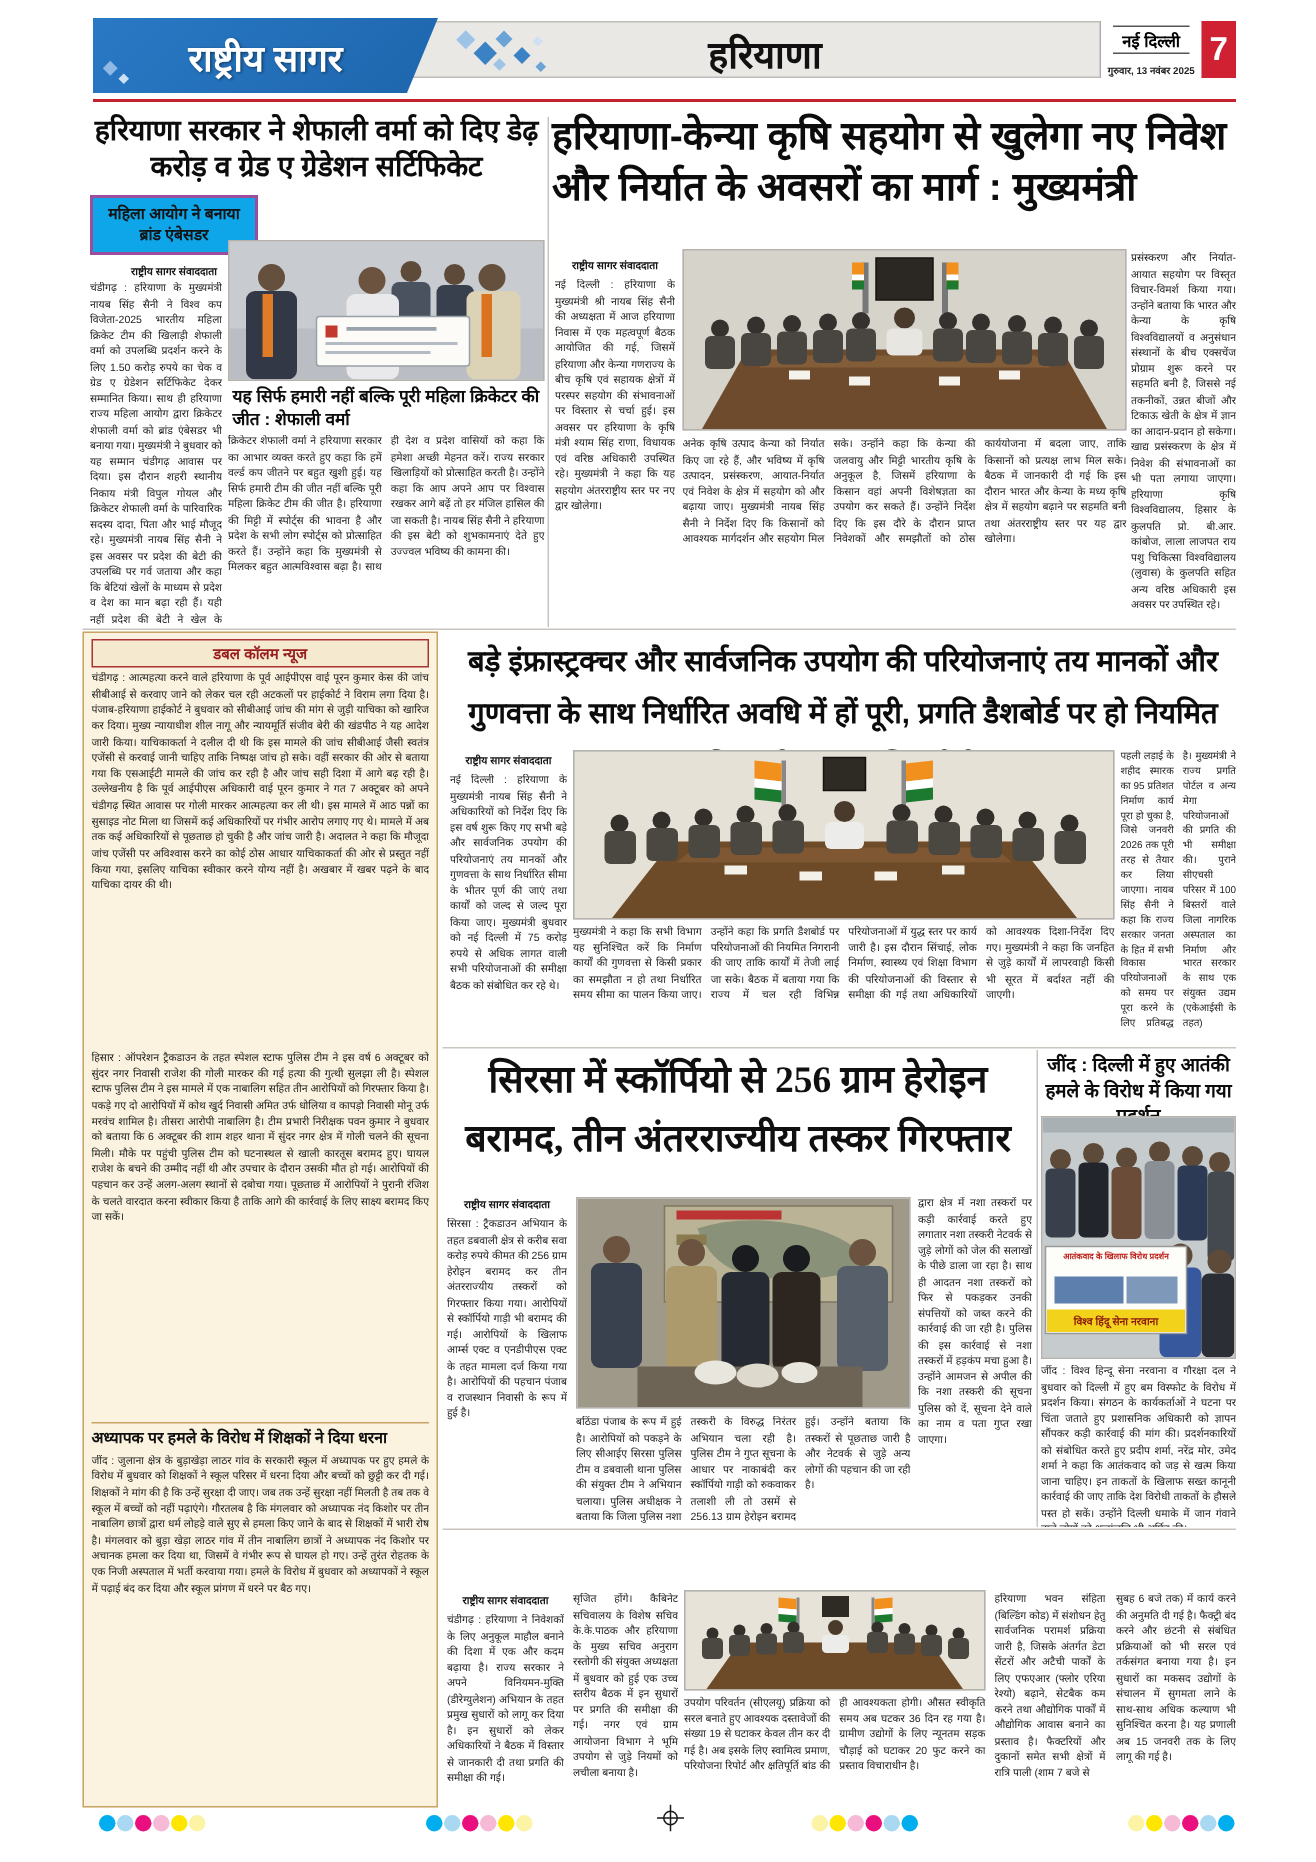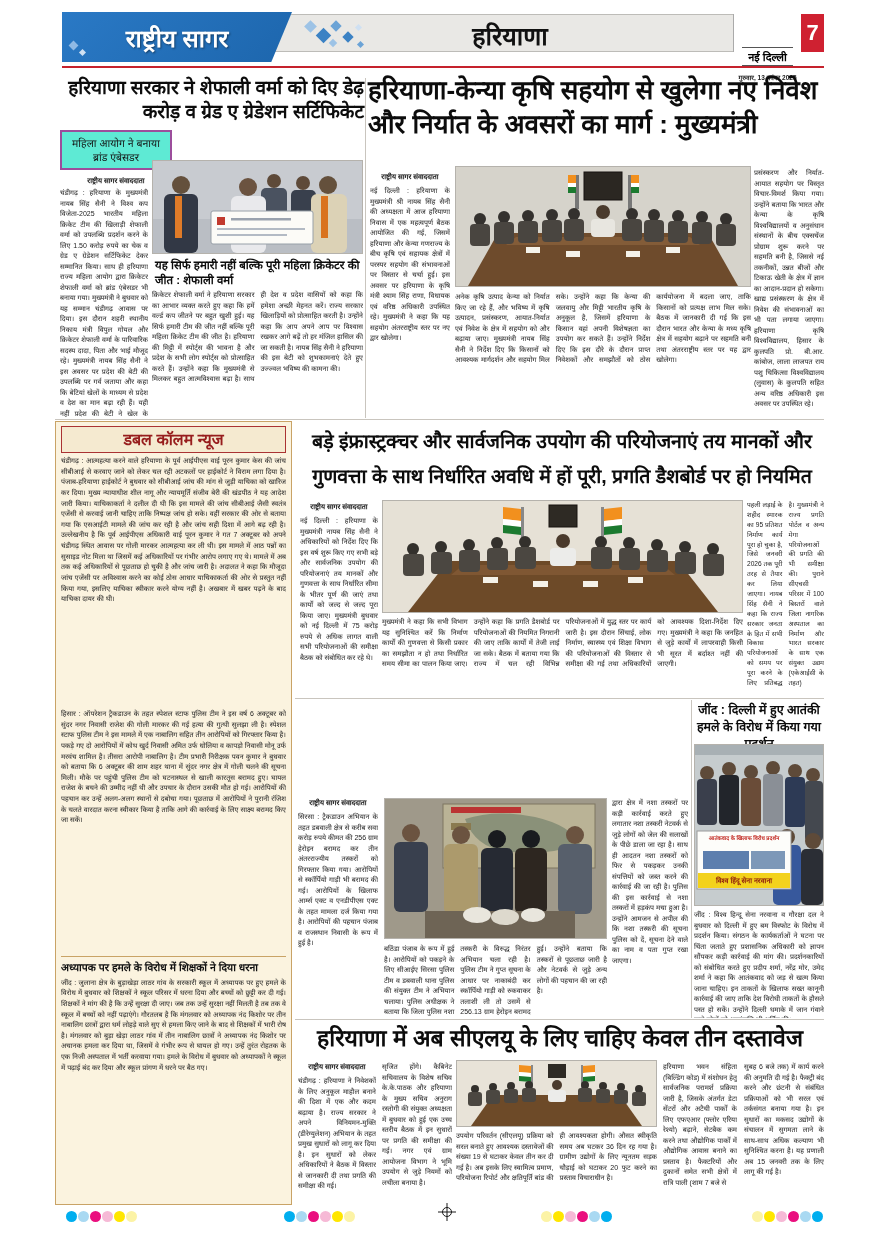--- a/index.html
+++ b/index.html
@@ -15,29 +15,29 @@
   .c4 { column-count:4; column-gap:6px; }
   .hrule { background:#c9c5be; height:1px; }
   .vrule { background:#c9c5be; width:1px; }
   
   .mast-gray { background:#e9e8e5; border:1px solid #bdbcb8; }
   .mast-logo { background:linear-gradient(135deg,#2a79c5 0%,#1d66ad 100%);
     clip-path:polygon(0 0,100% 0,91% 100%,0 100%); display:flex; align-items:center; justify-content:center; }
   .mast-logo span { color:#fff; font-weight:bold; font-size:24px; text-shadow:1px 1px 2px rgba(0,0,0,.45); }
   .dia { position:absolute; transform:rotate(45deg); }
   .mast-city { background:#fff; border-left:1px solid #aaa; text-align:center; }
-  .mast-city .city { font-size:11px; font-weight:bold; border-top:1px solid #555; border-bottom:1px solid #555; display:inline-block; padding:1px 6px;margin-top:30px; }
+  .mast-city .city { font-size:11px; font-weight:bold; border-top:1px solid #555; border-bottom:1px solid #555; display:inline-block; padding:1px 6px; }
   .mast-city .date { font-size:6.5px; font-weight:bold; color:#222; }
   .mast-page { background:#cf2131; color:#fff; font-weight:bold; font-size:22px; display:flex; align-items:center; justify-content:center; }
   .mast-web { background:#1d66ad; color:#fff; font-size:8px; font-weight:bold; text-align:right; padding:1px 6px 0 0; }
   .red-rule { background:#c5222d; height:2px; }
   
-  .kicker { border:2px solid #9c4d9c; background:#5eead4; display:flex; align-items:center; justify-content:center; text-align:center; font-weight:normal; font-size:10.5px; line-height:1.35; color:#141414; padding:2px; }
+  .kicker { border:2px solid #9c4d9c; background:#0ea5e9; display:flex; align-items:center; justify-content:center; text-align:center; font-weight:bold; font-size:10.5px; line-height:1.35; color:#141414; padding:2px; }
   .cream-col { background:#fbf3df; border:1px solid #c9a366; padding:4px 5px; }
-  .dc-header { border:1.5px solid #a33; background:#f5ead0; color:#971d1d; font-weight:bold; font-size:16px; text-align:center; padding:1px 0 2px; }
+  .dc-header { border:1.5px solid #a33; background:#f5ead0; color:#971d1d; font-weight:bold; font-size:10px; text-align:center; padding:1px 0 2px; }
   .dc-box { border:1.5px solid #a33; background:#fbf3df; font-weight:bold; font-size:10.5px; line-height:1.3; color:#111; padding:3px 4px; margin-top:6px; }
   .dc-sub { font-weight:bold; font-size:10.5px; line-height:1.3; color:#111; margin-top:7px; border-top:1px solid #c9a366; padding-top:4px; }
   .dc-body { font-size:7px; line-height:1.52; text-align:justify; color:#1c1c1c; margin-top:3px; overflow:hidden; }
   .photo { background:#cfd2d5; overflow:hidden; border:1px solid #b5b2ac; }
   .dot { display:inline-block; width:11px; height:11px; border-radius:50%; margin-right:1px; vertical-align:middle; }
   .banner-red { position:absolute; color:#c0231c; font-weight:bold; text-align:center; font-size:5.5px; line-height:1.2; }
   .banner-yellow { position:absolute; background:#f3d21c; color:#8d1a0d; font-weight:bold; text-align:center; font-size:7px; display:flex; align-items:center; justify-content:center; }
 </style>
 </head>
 <body>
@@ -62,21 +62,21 @@
   </div>
   <div class="abs mast-city" style="left:733px;top:14px;width:68px;height:38px;padding-top:3px;">
     <span class="city">नई दिल्ली</span><br>
     <span class="date">गुरुवार, 13 नवंबर 2025</span>
   </div>
   <div class="abs mast-page" style="left:801px;top:14px;width:23px;height:38px;">
     <span>7</span>
   </div>
   <div class="abs red-rule" style="left:62px;top:66px;width:762px;"></div>
 
-  <div class="abs hl" style="left:58px;top:76px;width:306px;font-size:19px;line-height:1.25;text-align:right;">हरियाणा सरकार ने शेफाली वर्मा को दिए डेढ़ करोड़ व ग्रेड ए ग्रेडेशन सर्टिफिकेट</div>
+  <div class="abs hl" style="left:58px;top:76px;width:306px;font-size:19px;line-height:1.25;text-align:center;">हरियाणा सरकार ने शेफाली वर्मा को दिए डेढ़ करोड़ व ग्रेड ए ग्रेडेशन सर्टिफिकेट</div>
   <div class="abs kicker" style="left:60px;top:130px;width:112px;height:40px;">महिला आयोग ने बनाया ब्रांड एंबेसडर</div>
   <div class="abs byline" style="left:60px;top:176px;width:112px;">राष्ट्रीय सागर संवाददाता</div>
   <div class="abs bt" style="left:60px;top:188px;width:88px;height:230px;">चंडीगढ़ : हरियाणा के मुख्यमंत्री नायब सिंह सैनी ने विश्व कप विजेता-2025 भारतीय महिला क्रिकेट टीम की खिलाड़ी शेफाली वर्मा को उपलब्धि प्रदर्शन करने के लिए 1.50 करोड़ रुपये का चेक व ग्रेड ए ग्रेडेशन सर्टिफिकेट देकर सम्मानित किया। साथ ही हरियाणा राज्य महिला आयोग द्वारा क्रिकेटर शेफाली वर्मा को ब्रांड एंबेसडर भी बनाया गया। मुख्यमंत्री ने बुधवार को यह सम्मान चंडीगढ़ आवास पर दिया। इस दौरान शहरी स्थानीय निकाय मंत्री विपुल गोयल और क्रिकेटर शेफाली वर्मा के पारिवारिक सदस्य दादा, पिता और भाई मौजूद रहे। मुख्यमंत्री नायब सिंह सैनी ने इस अवसर पर प्रदेश की बेटी की उपलब्धि पर गर्व जताया और कहा कि बेटियां खेलों के माध्यम से प्रदेश व देश का मान बढ़ा रही हैं। यही नहीं प्रदेश की बेटी ने खेल के माध्यम से आगे बढ़ने की प्रेरणा दी है।</div>
 
   <div class="abs photo" style="left:152px;top:160px;width:211px;height:94px;">
     <svg width="209" height="92" viewBox="0 0 209 92" preserveAspectRatio="none">
       <rect width="209" height="92" fill="#c8cbd0"></rect>
       <rect y="58" width="209" height="34" fill="#babec4"></rect>
       <circle cx="121" cy="20" r="7" fill="#5e4a39"></circle>
         <rect x="108" y="27" width="26" height="40" rx="5" fill="#4a5260"></rect>
@@ -217,20 +217,21 @@
           <rect x="200" y="80" width="15" height="6"></rect>
           <rect x="245" y="76" width="15" height="6"></rect>
         </g>
     </svg>
   </div>
   <div class="abs bt c2" style="left:747px;top:500px;width:77px;height:196px;font-size:6.6px;">पहली लड़ाई के शहीद स्मारक का 95 प्रतिशत निर्माण कार्य पूरा हो चुका है, जिसे जनवरी 2026 तक पूरी तरह से तैयार कर लिया जाएगा। नायब सिंह सैनी ने कहा कि राज्य सरकार जनता के हित में सभी विकास परियोजनाओं को समय पर पूरा करने के लिए प्रतिबद्ध है। मुख्यमंत्री ने राज्य प्रगति पोर्टल व अन्य मेगा परियोजनाओं की प्रगति की भी समीक्षा की। पुराने सीएचसी परिसर में 100 बिस्तरों वाले जिला नागरिक अस्पताल का निर्माण और भारत सरकार के साथ एक संयुक्त उद्यम (एकेआईसी के तहत) एचआईसीटीबी हरियाणा एकीकृत विनिर्माण क्लस्टर, हिसार का निर्माण शामिल है। बैठक में मुख्य सचिव अनुराग रस्तोगी, मुख्यमंत्री के मुख्य प्रधान सचिव राजेश खुल्लर, प्रधान सचिव अरुण कुमार गुप्ता, स्वास्थ्य विभाग के वरिष्ठ अधिकारी उपस्थित रहे।</div>
   <div class="abs bt c4" style="left:382px;top:617px;width:361px;height:79px;">मुख्यमंत्री ने कहा कि सभी विभाग यह सुनिश्चित करें कि निर्माण कार्यों की गुणवत्ता से किसी प्रकार का समझौता न हो तथा निर्धारित समय सीमा का पालन किया जाए। उन्होंने कहा कि प्रगति डैशबोर्ड पर परियोजनाओं की नियमित निगरानी की जाए ताकि कार्यों में तेजी लाई जा सके। बैठक में बताया गया कि राज्य में चल रही विभिन्न परियोजनाओं में युद्ध स्तर पर कार्य जारी है। इस दौरान सिंचाई, लोक निर्माण, स्वास्थ्य एवं शिक्षा विभाग की परियोजनाओं की विस्तार से समीक्षा की गई तथा अधिकारियों को आवश्यक दिशा-निर्देश दिए गए। मुख्यमंत्री ने कहा कि जनहित से जुड़े कार्यों में लापरवाही किसी भी सूरत में बर्दाश्त नहीं की जाएगी।</div>
 
   <div class="abs hrule" style="left:295px;top:698px;width:529px;"></div>
 
+  <div class="abs" style="left:296px;top:702px;width:392px;font-size:25px;line-height:1.55;font-weight:600;color:#101010;font-family:'Liberation Serif','DejaVu Serif',serif;text-align:center;">सिरसा में स्कॉर्पियो से 256 ग्राम हेरोइन बरामद, तीन अंतरराज्यीय तस्कर गिरफ्तार</div>
   <div class="abs byline" style="left:298px;top:798px;width:80px;">राष्ट्रीय सागर संवाददाता</div>
   <div class="abs bt" style="left:298px;top:812px;width:80px;height:206px;">सिरसा : ट्रैकडाउन अभियान के तहत डबवाली क्षेत्र से करीब सवा करोड़ रुपये कीमत की 256 ग्राम हेरोइन बरामद कर तीन अंतरराज्यीय तस्करों को गिरफ्तार किया गया। आरोपियों से स्कॉर्पियो गाड़ी भी बरामद की गई। आरोपियों के खिलाफ आर्म्स एक्ट व एनडीपीएस एक्ट के तहत मामला दर्ज किया गया है। आरोपियों की पहचान पंजाब व राजस्थान निवासी के रूप में हुई है।</div>
 
   <div class="abs photo" style="left:384px;top:798px;width:223px;height:141px;">
     <svg width="221" height="139" viewBox="0 0 221 139" preserveAspectRatio="none">
       <rect width="221" height="139" fill="#9f998a"></rect>
       <rect x="58" y="5" width="152" height="64" fill="#bab396" stroke="#7e7661"></rect>
       <path d="M80 20 Q110 10 150 18 Q185 26 195 45 Q160 58 120 52 Q90 48 80 20 Z" fill="#8a9179"></path>
       <rect x="66" y="8" width="70" height="6" fill="#b33"></rect>
       <circle cx="26" cy="34" r="9" fill="#6b5340"></circle>
@@ -282,21 +283,20 @@
       <rect x="8" y="106" width="46" height="18" fill="#5d7fae"></rect>
       <rect x="56" y="106" width="34" height="18" fill="#7d98b8"></rect>
     </svg>
     <div class="banner-red" style="left:4px;top:90px;width:90px;">आतंकवाद के खिलाफ विरोध प्रदर्शन</div>
     <div class="banner-yellow" style="left:3px;top:128px;width:92px;height:15px;">विश्व हिंदू सेना नरवाना</div>
   </div>
   <div class="abs bt" style="left:694px;top:910px;width:130px;height:108px;">जींद : विश्व हिन्दू सेना नरवाना व गौरक्षा दल ने बुधवार को दिल्ली में हुए बम विस्फोट के विरोध में प्रदर्शन किया। संगठन के कार्यकर्ताओं ने घटना पर चिंता जताते हुए प्रशासनिक अधिकारी को ज्ञापन सौंपकर कड़ी कार्रवाई की मांग की। प्रदर्शनकारियों को संबोधित करते हुए प्रदीप शर्मा, नरेंद्र मोर, उमेद शर्मा ने कहा कि आतंकवाद को जड़ से खत्म किया जाना चाहिए। इन ताकतों के खिलाफ सख्त कानूनी कार्रवाई की जाए ताकि देश विरोधी ताकतों के हौसले पस्त हो सकें। उन्होंने दिल्ली धमाके में जान गंवाने वाले लोगों को श्रद्धांजलि भी अर्पित की।</div>
 
   <div class="abs hrule" style="left:295px;top:1019px;width:529px;"></div>
 
-  <div class="abs hl" style="left:296px;top:1021px;width:528px;font-size:23px;text-align:center;">हरियाणा में अब सीएलयू के लिए चाहिए केवल तीन दस्तावेज</div>
   <div class="abs byline" style="left:298px;top:1062px;width:78px;">राष्ट्रीय सागर संवाददाता</div>
   <div class="abs bt" style="left:298px;top:1076px;width:78px;height:124px;">चंडीगढ़ : हरियाणा ने निवेशकों के लिए अनुकूल माहौल बनाने की दिशा में एक और कदम बढ़ाया है। राज्य सरकार ने अपने विनियमन-मुक्ति (डीरेग्युलेशन) अभियान के तहत प्रमुख सुधारों को लागू कर दिया है। इन सुधारों को लेकर अधिकारियों ने बैठक में विस्तार से जानकारी दी तथा प्रगति की समीक्षा की गई।</div>
   <div class="abs bt" style="left:382px;top:1062px;width:70px;height:138px;">सृजित होंगे। कैबिनेट सचिवालय के विशेष सचिव के.के.पाठक और हरियाणा के मुख्य सचिव अनुराग रस्तोगी की संयुक्त अध्यक्षता में बुधवार को हुई एक उच्च स्तरीय बैठक में इन सुधारों पर प्रगति की समीक्षा की गई। नगर एवं ग्राम आयोजना विभाग ने भूमि उपयोग से जुड़े नियमों को लचीला बनाया है।</div>
 
   <div class="abs photo" style="left:456px;top:1060px;width:201px;height:67px;">
     <svg width="199" height="65" viewBox="0 0 199 65" preserveAspectRatio="none">
       <rect width="199" height="65" fill="#e8e3d8"></rect>
       <rect x="91" y="3" width="18" height="14" fill="#2e2a24"></rect>
       <rect x="74" y="4" width="2" height="26" fill="#888"></rect>
         <polygon points="62,4 74,5 74,12 62,11" fill="#f2901e"></polygon>

